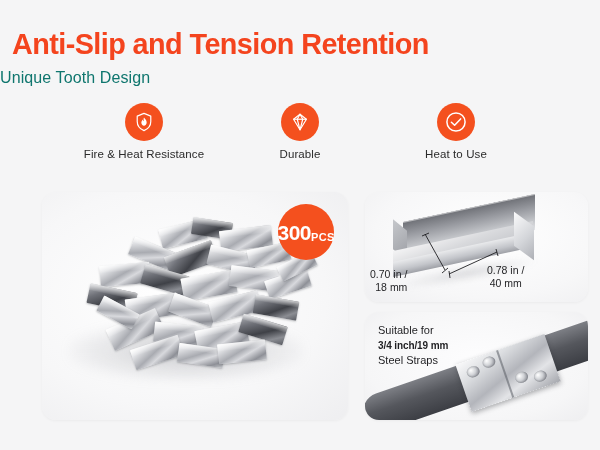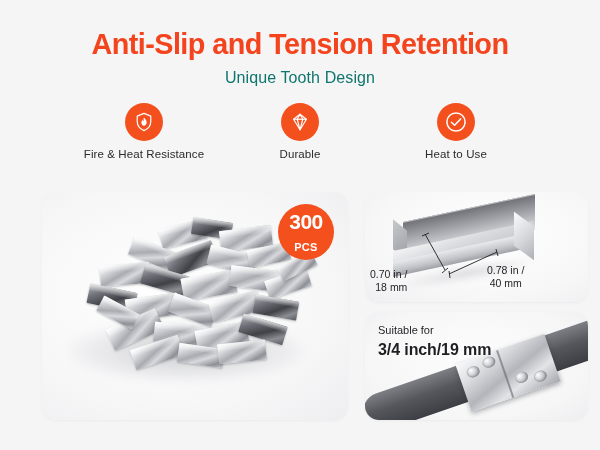--- a/index.html
+++ b/index.html
@@ -13,21 +13,20 @@
   body {
     background: #f5f5f6;
     font-family: "Liberation Sans", sans-serif;
     position: relative;
     -webkit-font-smoothing: antialiased;
   }
 
   
   .header {
     padding-top: 28px;
-    text-align: center;
   }
 
   .title {
     font-size: 30px;
     font-weight: 700;
     color: #f4441e;
     letter-spacing: -0.6px;
     line-height: 1.05;
     transform: scaleX(0.96);
   }
@@ -124,21 +123,21 @@
   
   .badge {
     position: absolute;
     right: 14px;
     top: 12px;
     width: 56px;
     height: 56px;
     border-radius: 50%;
     background: #f4501e;
     display: flex;
-    flex-direction: column;
+    flex-direction: row;
     align-items: center;
     justify-content: center;
     color: #ffffff;
     z-index: 6;
   }
 
   .badge-number {
     font-size: 21px;
     font-weight: 700;
     line-height: 1;
@@ -320,21 +319,21 @@
     top: 11px;
     font-size: 11px;
     color: #1f1f22;
     line-height: 1.42;
     z-index: 5;
     text-shadow: 0 0 3px rgba(252,252,253,0.95), 0 0 6px rgba(252,252,253,0.8);
   }
 
   .strap-caption .strong {
     font-weight: 700;
-    font-size: 16px;
+    font-size: 10px;
     letter-spacing: -0.1px;
   }
 </style>
 </head>
 <body>
 
 <div class="header">
   <div class="title">Anti-Slip and Tension Retention</div>
   <div class="subtitle">Unique Tooth Design</div>
 </div>
@@ -457,17 +456,18 @@
         <div class="crimp-seam"></div>
         <div class="dimple" style="left:8px;  top:7px;  width:13px; height:11px;"></div>
         <div class="dimple" style="left:26px; top:3px;  width:13px; height:11px;"></div>
         <div class="dimple" style="left:52px; top:28px; width:13px; height:11px;"></div>
         <div class="dimple" style="left:70px; top:33px; width:13px; height:11px;"></div>
       </div>
 
       <div class="strap-caption">
         <div>Suitable for</div>
         <div class="strong">3/4 inch/19 mm</div>
+        <div>Steel Straps</div>
       </div>
     </div>
 
   </div>
 </div>
 
 </body></html>

